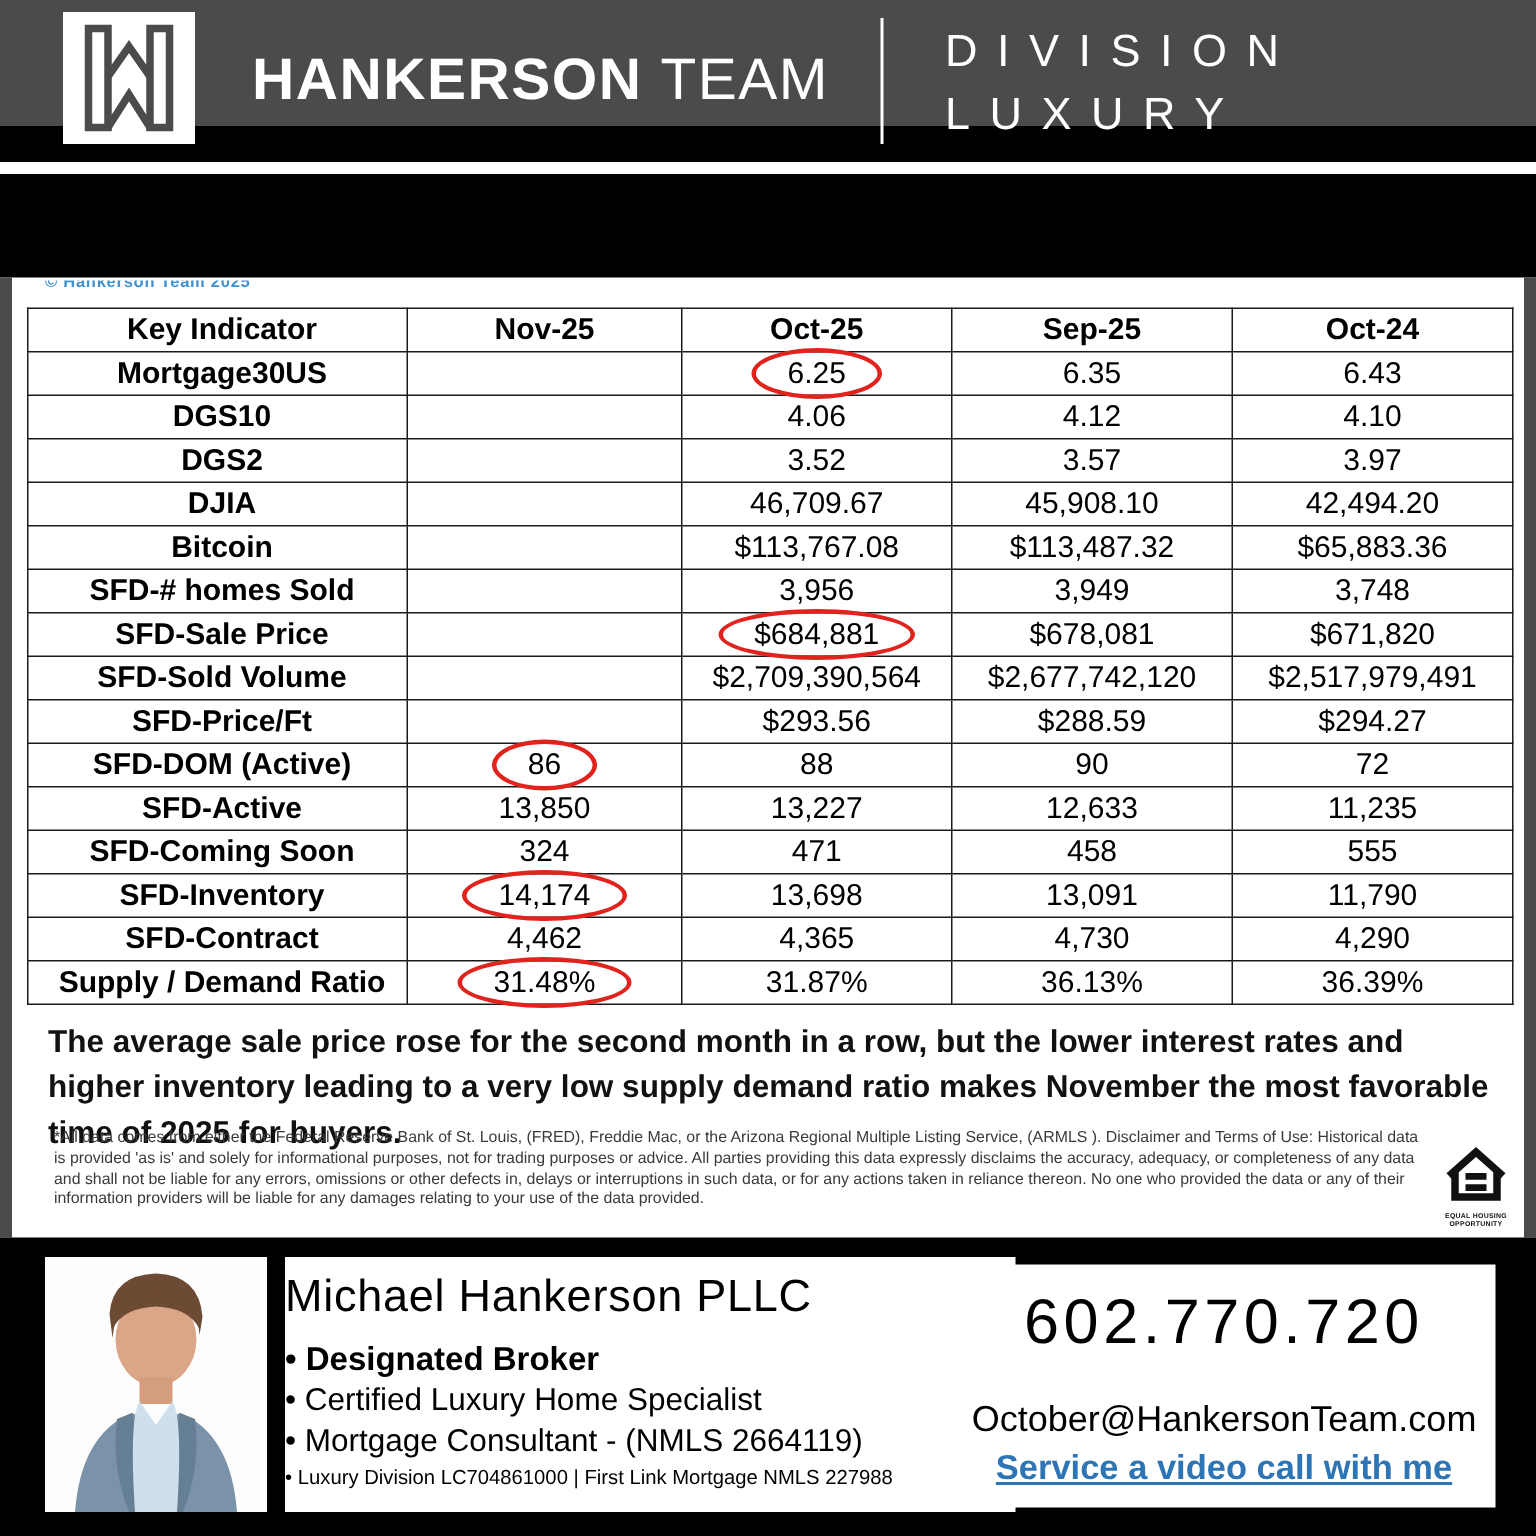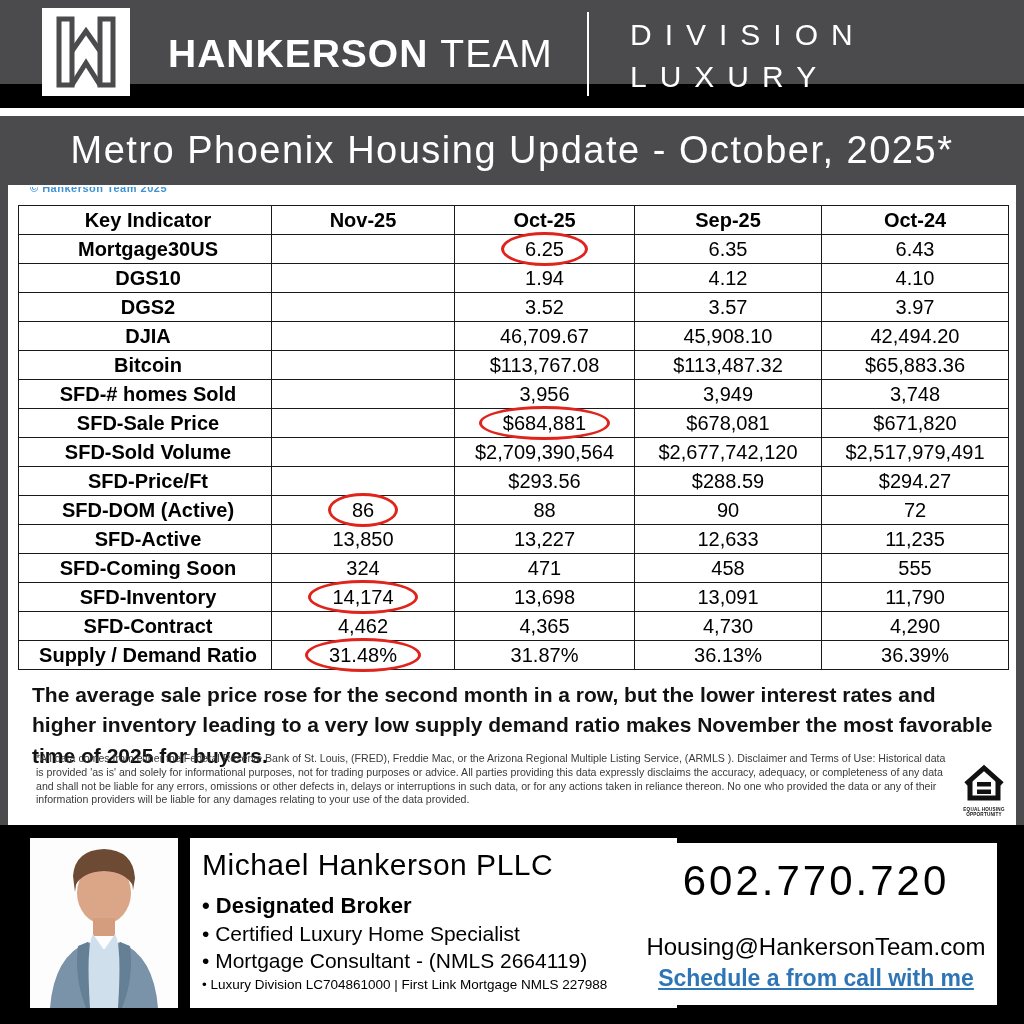--- a/index.html
+++ b/index.html
@@ -42,21 +42,21 @@
   .commentary { position:absolute; left:32px; top:495px; width:966px; font-size:21px; font-weight:700; line-height:1.45; color:#111; }
 
   .disclaimer { position:absolute; left:36px; top:567px; width:912px; font-size:10.6px; line-height:1.3; color:#3a3a3a; }
 
   .eho { position:absolute; left:960px; top:578px; width:48px; text-align:center; }
   .eho .eho-caption { font-size:4.6px; font-weight:700; line-height:1.15; color:#111; letter-spacing:0.2px; }
 
   
   .footer { position:absolute; left:0; top:825px; width:1024px; height:199px; background:#000; }
   .photo-panel { position:absolute; left:30px; top:13px; width:148px; height:170px; background:#fff; overflow:hidden; }
-  .info-panel { position:absolute; left:190px; top:13px; width:487px; height:170px; background:#fff; padding:10px 0 0 12px; }
+  .info-panel { position:absolute; left:190px; top:13px; width:487px; height:170px; background:#fff; padding:10px 0 0 0; }
   .agent-name { font-size:30px; font-weight:400; color:#000; letter-spacing:0.5px; white-space:nowrap; }
   ul.creds { list-style:none; margin-top:10px; }
   ul.creds li { white-space:nowrap; color:#000; }
   ul.creds li.bold { font-size:22px; font-weight:700; line-height:28px; }
   ul.creds li.regular { font-size:21px; font-weight:400; line-height:27px; }
   ul.creds li.small { font-size:13.5px; font-weight:400; line-height:22px; }
   ul.creds li::before { content:"• "; }
 
   .contact-panel { position:absolute; left:635px; top:18px; width:362px; height:162px; background:#fff; text-align:center; }
   .phone { font-size:42px; font-weight:400; color:#000; letter-spacing:3px; margin-top:14px; white-space:nowrap; }
@@ -85,23 +85,20 @@
     </div>
     <div class="header-divider"></div>
     <div class="division">
       <div>DIVISION</div>
       <div>LUXURY</div>
     </div>
   </div>
 
   <div class="white-stripe"></div>
 
-  <div class="title-band">
-    <h1>Metro Phoenix Housing Update - October, 2025*</h1>
-  </div>
 
   <div class="content">
     <div class="copyright">
       <span>© Hankerson Team 2025</span>
     </div>
 
     <table class="kpi" id="kpi-table">
       <colgroup>
         <col style="width:253px">
           <col style="width:183px">
@@ -122,21 +119,21 @@
           <tr>
             <td class="label-col">Mortgage30US</td>
             <td></td>
             <td><span class="circle-wrap">6.25</span></td>
             <td>6.35</td>
             <td>6.43</td>
           </tr>
           <tr>
             <td class="label-col">DGS10</td>
             <td></td>
-            <td>1.94</td>
+            <td>4.06</td>
             <td>4.12</td>
             <td>4.10</td>
           </tr>
           <tr>
             <td class="label-col">DGS2</td>
             <td></td>
             <td>3.52</td>
             <td>3.57</td>
             <td>3.97</td>
           </tr>
@@ -268,18 +265,18 @@
       <ul class="creds" id="creds-list">
           <li class="bold">Designated Broker</li>
           <li class="regular">Certified Luxury Home Specialist</li>
           <li class="regular">Mortgage Consultant - (NMLS 2664119)</li>
           <li class="small">Luxury Division LC704861000 | First Link Mortgage NMLS 227988</li>
         </ul>
     </div>
 
     <div class="contact-panel">
       <div class="phone">602.770.720</div>
-      <div class="email">Housing@HankersonTeam.com</div>
-      <a class="video-link">Schedule a from call with me</a>
+      <div class="email">October@HankersonTeam.com</div>
+      <a class="video-link">Service a video call with me</a>
     </div>
   </div>
 
 </div>
 
 </body></html>

